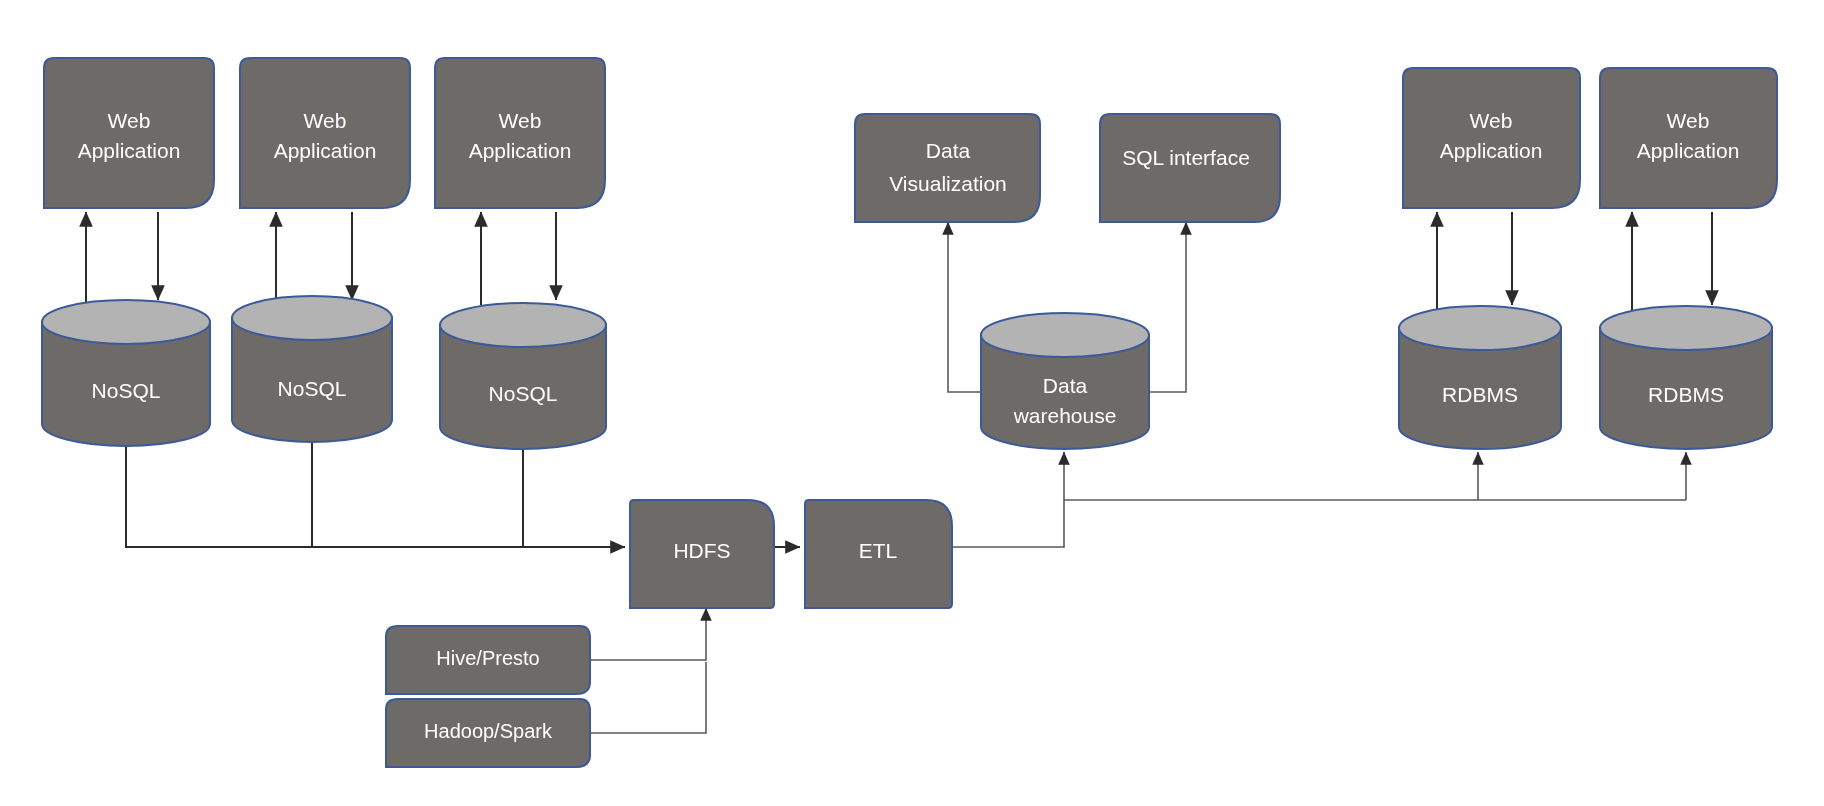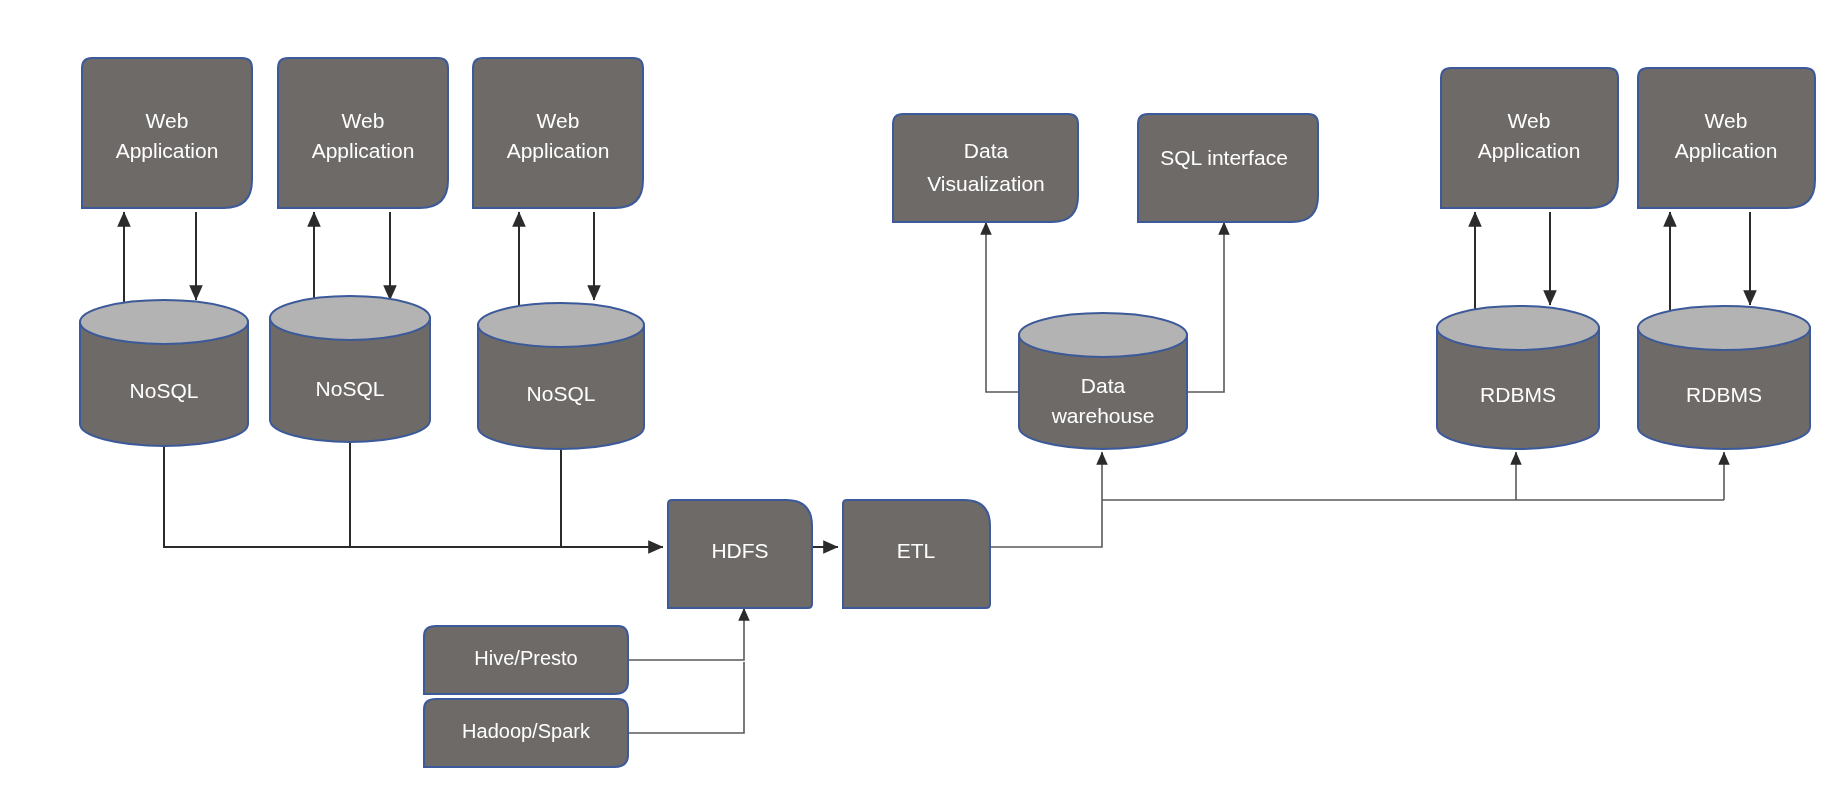--- a/index.html
+++ b/index.html
@@ -12,21 +12,20 @@
     width: 1824px;
     height: 806px;
     font-family: "Liberation Sans", sans-serif;
     overflow: hidden;
   }
   #diagram-root {
     position: relative;
     width: 1512px;
     height: 806px;
     background: #ffffff;
-    margin-left: 38px;
   }
   svg#diagram-canvas {
     display: block;
     width: 1824px;
     height: 806px;
   }
   .node-label {
     fill: #ffffff;
     font-family: "Liberation Sans", sans-serif;
     font-size: 21px;

